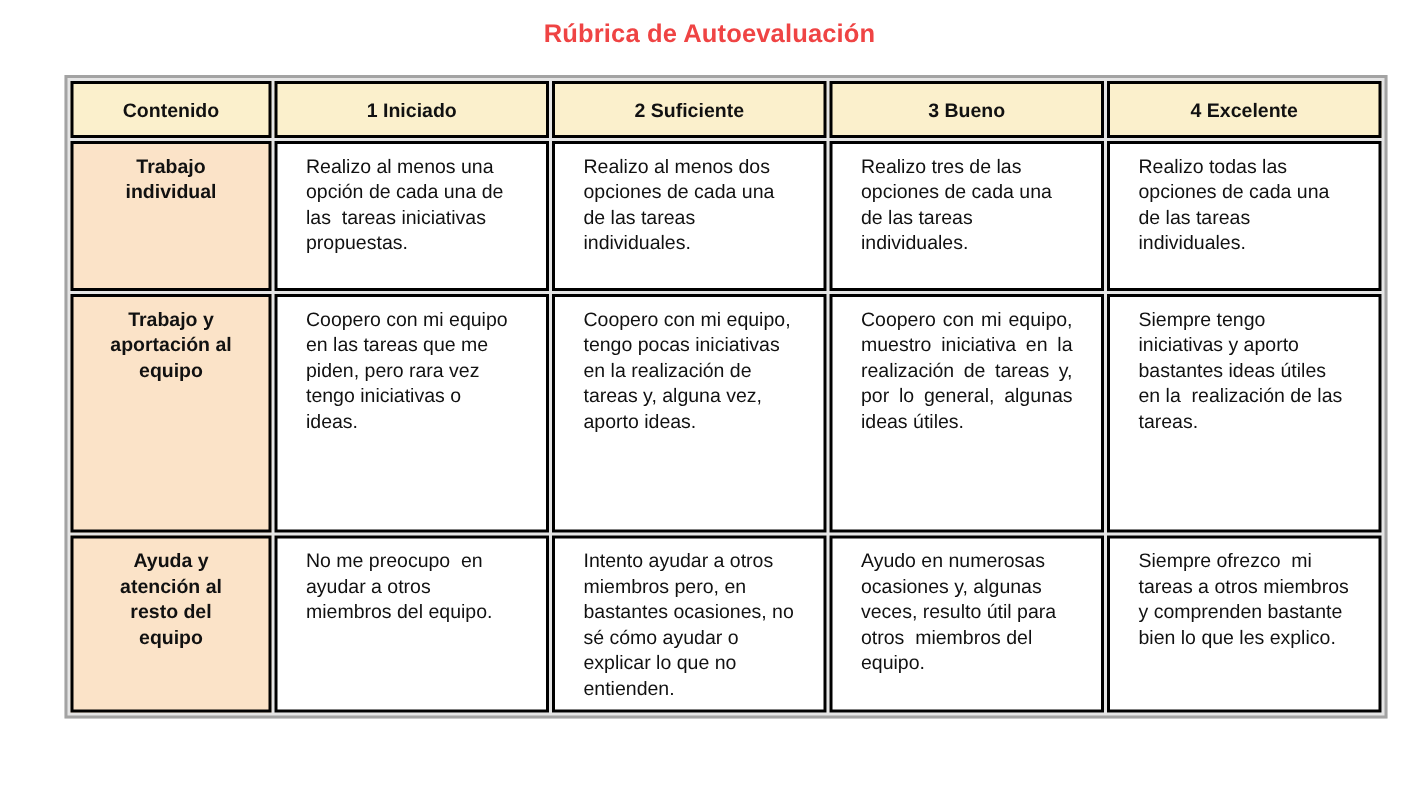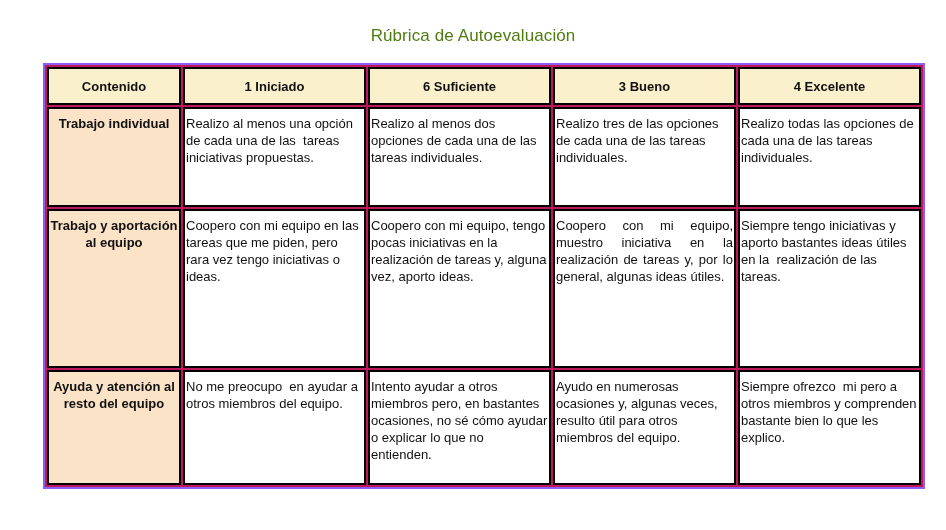--- a/index.html
+++ b/index.html
@@ -9,44 +9,44 @@
     height: 530px;
     background: #ffffff;
     overflow: hidden;
     font-family: "Liberation Sans", "DejaVu Sans", sans-serif;
     color: #111111;
   }
   * { box-sizing: border-box; }
 
   .page-title {
     width: 946px;
-    padding-top: 26px;
+    padding-top: 13px;
     text-align: center;
     font-size: 17px;
-    font-weight: normal;
+    font-weight: bold;
     letter-spacing: 0.1px;
-    color: #4d7c0f;
+    color: #ef4444;
   }
 
   table.rubric {
     table-layout: fixed;
     width: 866px;
     margin: 17px 0 0 43px;
     border-collapse: separate;
     border-spacing: 2px;
-    border: 2px solid #8b5cf6;
-    background: #be185d;
+    border: 2px solid #a3a3a3;
+    background: #e5e5e5;
   }
 
   table.rubric th,
   table.rubric td {
     border: 2px solid #000000;
     font-size: 13px;
     line-height: 17px;
-    padding: 6px 1px;
+    padding: 6px 19px;
     overflow: hidden;
   }
 
   
   tr.head-row th {
     background: #fbf0cc;
     text-align: center;
     vertical-align: middle;
     font-weight: bold;
     height: 38px;
@@ -86,21 +86,21 @@
     <col style="width:134px">
     <col style="width:183px">
     <col style="width:183px">
     <col style="width:183px">
     <col style="width:183px">
   </colgroup>
   <tbody>
     <tr class="head-row">
       <th>Contenido</th>
       <th>1 Iniciado</th>
-      <th>6 Suficiente</th>
+      <th>2 Suficiente</th>
       <th>3 Bueno</th>
       <th>4 Excelente</th>
     </tr>
 
     <tr class="r1">
       <td class="row-header">Trabajo individual</td>
       <td class="cell">Realizo al menos una opción de cada una de las  tareas iniciativas propuestas.</td>
       <td class="cell">Realizo al menos dos opciones de cada una de las tareas individuales.</td>
       <td class="cell">Realizo tres de las opciones de cada una de las tareas individuales.</td>
       <td class="cell">Realizo todas las opciones de cada una de las tareas individuales.</td>
@@ -112,16 +112,16 @@
       <td class="cell">Coopero con mi equipo, tengo pocas iniciativas en la realización de tareas y, alguna vez, aporto ideas.</td>
       <td class="cell justify">Coopero con mi equipo, muestro iniciativa en la realización de tareas y, por lo general, algunas ideas útiles.</td>
       <td class="cell">Siempre tengo iniciativas y aporto bastantes ideas útiles en la  realización de las  tareas.</td>
     </tr>
 
     <tr class="r3">
       <td class="row-header">Ayuda y atención al resto del equipo</td>
       <td class="cell">No me preocupo  en ayudar a otros miembros del equipo.</td>
       <td class="cell">Intento ayudar a otros miembros pero, en bastantes ocasiones, no sé cómo ayudar o explicar lo que no entienden.</td>
       <td class="cell">Ayudo en numerosas ocasiones y, algunas veces, resulto útil para otros  miembros del equipo.</td>
-      <td class="cell">Siempre ofrezco  mi pero a otros miembros y comprenden bastante bien lo que les explico.</td>
+      <td class="cell">Siempre ofrezco  mi tareas a otros miembros y comprenden bastante bien lo que les explico.</td>
     </tr>
   </tbody>
 </table>
 
 </body></html>

